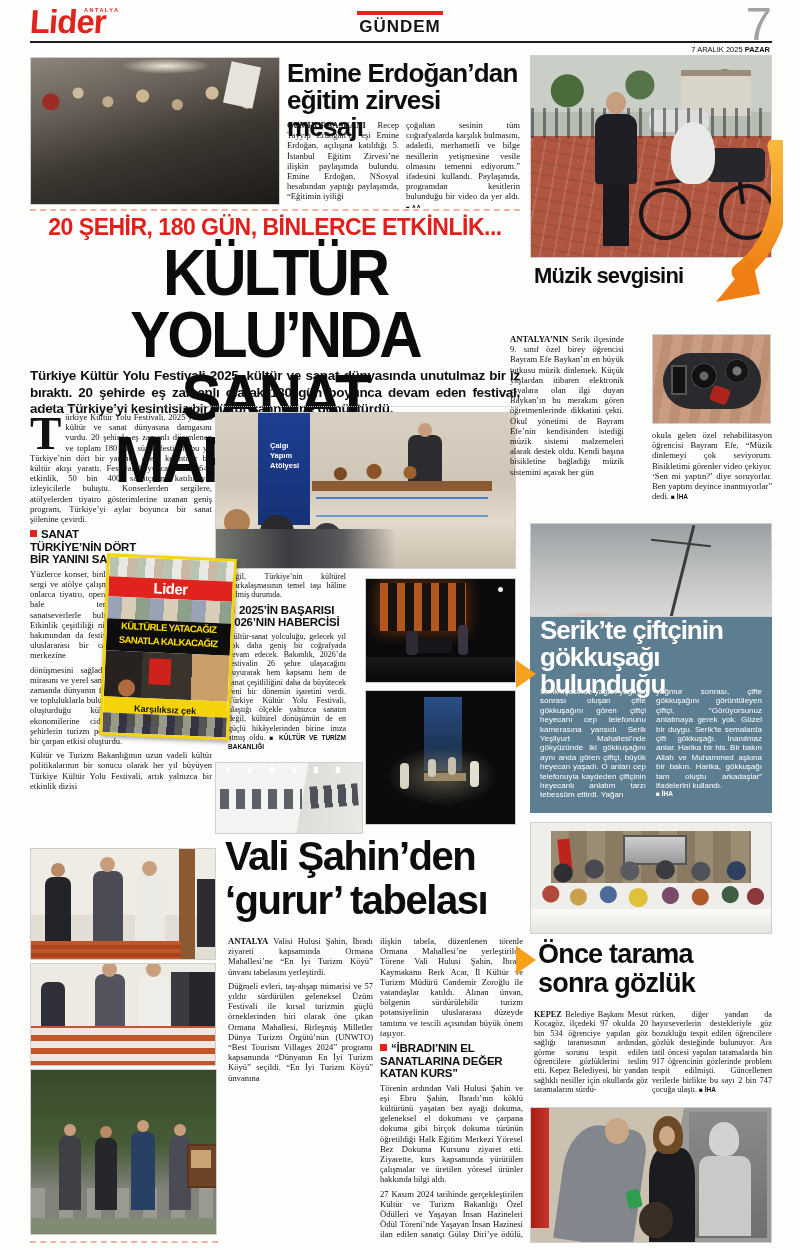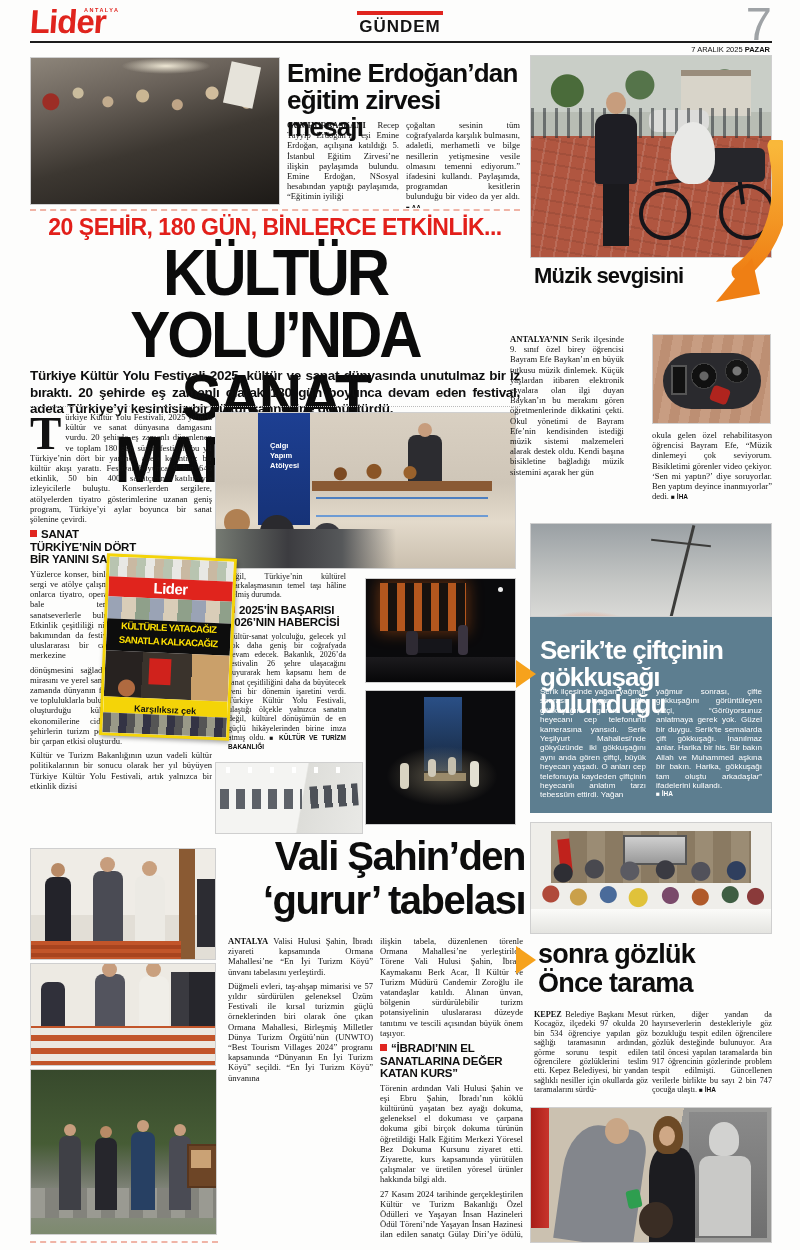--- a/index.html
+++ b/index.html
@@ -144,21 +144,21 @@
     <div style="left:82px;top:66px;width:8px;height:18px;background:#c4bead;border-radius:4px;"></div>
     <div style="left:104px;top:70px;width:9px;height:26px;background:#e3e0d2;border-radius:4px;"></div>
   </div>
 
   <div class="ph" style="left:215px;top:762px;width:148px;height:72px;background:linear-gradient(100deg,#f4f4f2 58%,#ddddd9 59%,#e9e9e6 100%);">
     <div style="left:4px;top:26px;width:82px;height:20px;background:repeating-linear-gradient(90deg,#5d6168 0 9px,rgba(0,0,0,0) 9px 16px);"></div>
     <div style="left:94px;top:22px;width:48px;height:22px;background:repeating-linear-gradient(90deg,#4d5158 0 8px,rgba(0,0,0,0) 8px 14px);transform:rotate(-4deg);"></div>
     <div style="left:10px;top:4px;width:120px;height:6px;background:repeating-linear-gradient(90deg,#fff 0 4px,rgba(0,0,0,0) 4px 22px);"></div>
   </div>
 
-  <div class="abs title-sans" style="left:225px;top:834px;width:300px;text-align:right;font-size:40px;line-height:44px;font-weight:900;letter-spacing:-1.5px;">
+  <div class="abs title-sans" style="left:225px;top:834px;width:300px;text-align:left;font-size:40px;line-height:44px;font-weight:900;letter-spacing:-1.5px;">
     <div>Vali Şahin’den</div>
     <div>‘gurur’ tabelası</div>
   </div>
   <div class="bt abs" style="left:228px;top:936px;width:145px;height:240px;">
     <p><b class="lead">ANTALYA</b>
        <span>Valisi Hulusi Şahin, İbradı ziyareti kapsamında Ormana Mahallesi’ne “En İyi Turizm Köyü” ünvanı tabelasını yerleştirdi.</span></p>
     <p><span>Düğmeli evleri, taş-ahşap mimarisi ve 57 yıldır sürdürülen geleneksel Üzüm Festivali ile kırsal turizmin güçlü örneklerinden biri olarak öne çıkan Ormana Mahallesi, Birleşmiş Milletler Dünya Turizm Örgütü’nün (UNWTO) “Best Tourism Villages 2024” programı kapsamında “Dünyanın En İyi Turizm Köyü” seçildi. “En İyi Turizm Köyü” ünvanına</span></p>
   </div>
   <div class="bt abs" style="left:380px;top:936px;width:143px;height:306px;">
     <p><span>ilişkin tabela, düzenlenen törenle Ormana Mahallesi’ne yerleştirildi. Törene Vali Hulusi Şahin, İbradı Kaymakamı Berk Acar, İl Kültür ve Turizm Müdürü Candemir Zoroğlu ile vatandaşlar katıldı. Alınan ünvan, bölgenin sürdürülebilir turizm potansiyelinin uluslararası düzeyde tanıtımı ve tescili açısından büyük önem taşıyor.</span></p>
@@ -256,21 +256,21 @@
        <b class="src">■ İHA</b></p>
   </div>
 
   <div class="ph" style="left:530px;top:523px;width:242px;height:94px;background:linear-gradient(#9aa0a4,#c6c8c6 65%,#d9d9d6);">
     <div style="left:-40px;top:-20px;width:320px;height:200px;background:
          radial-gradient(circle at 30% 115%, rgba(0,0,0,0) 96px, rgba(190,120,200,.28) 99px, rgba(120,180,130,.28) 106px, rgba(235,205,130,.34) 113px, rgba(230,150,120,.3) 119px, rgba(0,0,0,0) 123px);"></div>
     <div style="left:150px;top:0px;width:3px;height:94px;background:#3c3c3a;transform:rotate(14deg);"></div>
     <div style="left:120px;top:18px;width:60px;height:2px;background:#3c3c3a;transform:rotate(6deg);"></div>
   </div>
 
-  <div class="abs" style="left:530px;top:617px;width:242px;height:196px;background:#5d7e90;box-sizing:border-box;padding:20px 10px;">
+  <div class="abs" style="left:530px;top:617px;width:242px;height:196px;background:#5d7e90;box-sizing:border-box;padding:0 10px;">
     <div class="wtxt" style="font:800 26px/27px 'Liberation Sans',sans-serif;letter-spacing:-1px;">
       <div>Serik’te çiftçinin</div>
       <div>gökkuşağı bulunduğu</div>
     </div>
     <div class="abs wtxt" style="left:10px;top:70px;width:106px;height:118px;font:8px/9.4px 'Liberation Sans',sans-serif;text-align:justify;overflow:hidden;">
       <span>Serik ilçesinde yağan yağmur sonrası oluşan çifte gökkuşağını gören çiftçi heyecanı cep telefonunu kamerasına yansıdı. Serik Yeşilyurt Mahallesi’nde gökyüzünde iki gökkuşağını aynı anda gören çiftçi, büyük heyecan yaşadı. O anları cep telefonuyla kaydeden çiftçinin heyecanlı anlatım tarzı tebessüm ettirdi. Yağan</span>
     </div>
     <div class="abs wtxt" style="left:126px;top:70px;width:106px;height:118px;font:8px/9.4px 'Liberation Sans',sans-serif;text-align:justify;overflow:hidden;">
       <span>yağmur sonrası, çifte gökkuşağını görüntüleyen çiftçi, “Görüyorsunuz anlatmaya gerek yok. Güzel bir duygu. Serik’te semalarda çift gökkuşağı. İnanılmaz anlar. Harika bir his. Bir bakın Allah ve Muhammed aşkına bir bakın. Harika, gökkuşağı tam oluştu arkadaşlar” ifadelerini kullandı.</span>
       <b style="font:bold 6.5px 'Liberation Sans',sans-serif;display:block;">■ İHA</b>
@@ -295,22 +295,22 @@
          radial-gradient(circle at 31% 52%,#4a6b9a 0 8px,rgba(0,0,0,0) 9px),
          radial-gradient(circle at 44% 62%,#e0c23a 0 9px,rgba(0,0,0,0) 10px),
          radial-gradient(circle at 58% 55%,#7a4a6b 0 8px,rgba(0,0,0,0) 9px),
          radial-gradient(circle at 71% 60%,#b05a2a 0 8px,rgba(0,0,0,0) 9px),
          radial-gradient(circle at 84% 52%,#3f5e43 0 8px,rgba(0,0,0,0) 9px),
          radial-gradient(circle at 95% 58%,#8a3a3a 0 8px,rgba(0,0,0,0) 9px);"></div>
     <div style="left:0;top:86px;width:242px;height:26px;background:linear-gradient(#fbfbf9,#e2e2de);"></div>
   </div>
 
   <div class="abs title-sans" style="left:538px;top:940px;width:230px;font-size:27px;line-height:29px;">
+    <div>Önce tarama</div>
     <div>sonra gözlük</div>
-    <div>Önce tarama</div>
   </div>
   <div class="abs tri" style="left:516px;top:946px;"></div>
   <div class="bt abs" style="left:534px;top:1010px;width:114px;height:92px;font-size:8.2px;line-height:9.4px;">
     <p><b class="lead">KEPEZ</b>
        <span>Belediye Başkanı Mesut Kocagöz, ilçedeki 97 okulda 20 bin 534 öğrenciye yapılan göz sağlığı taramasının ardından, görme sorunu tespit edilen öğrencilere gözlüklerini teslim etti. Kepez Belediyesi, bir yandan sağlıklı nesiller için okullarda göz taramalarını sürdü-</span></p>
   </div>
   <div class="bt abs" style="left:652px;top:1010px;width:120px;height:92px;font-size:8.2px;line-height:9.4px;">
     <p><span>rürken, diğer yandan da hayırseverlerin destekleriyle göz bozukluğu tespit edilen öğrencilere gözlük desteğinde bulunuyor. Ara tatil öncesi yapılan taramalarda bin 917 öğrencinin gözlerinde problem tespit edilmişti. Güncellenen verilerle birlikte bu sayı 2 bin 747 çocuğa ulaştı.</span>
        <b class="src">■ İHA</b></p>
   </div>

